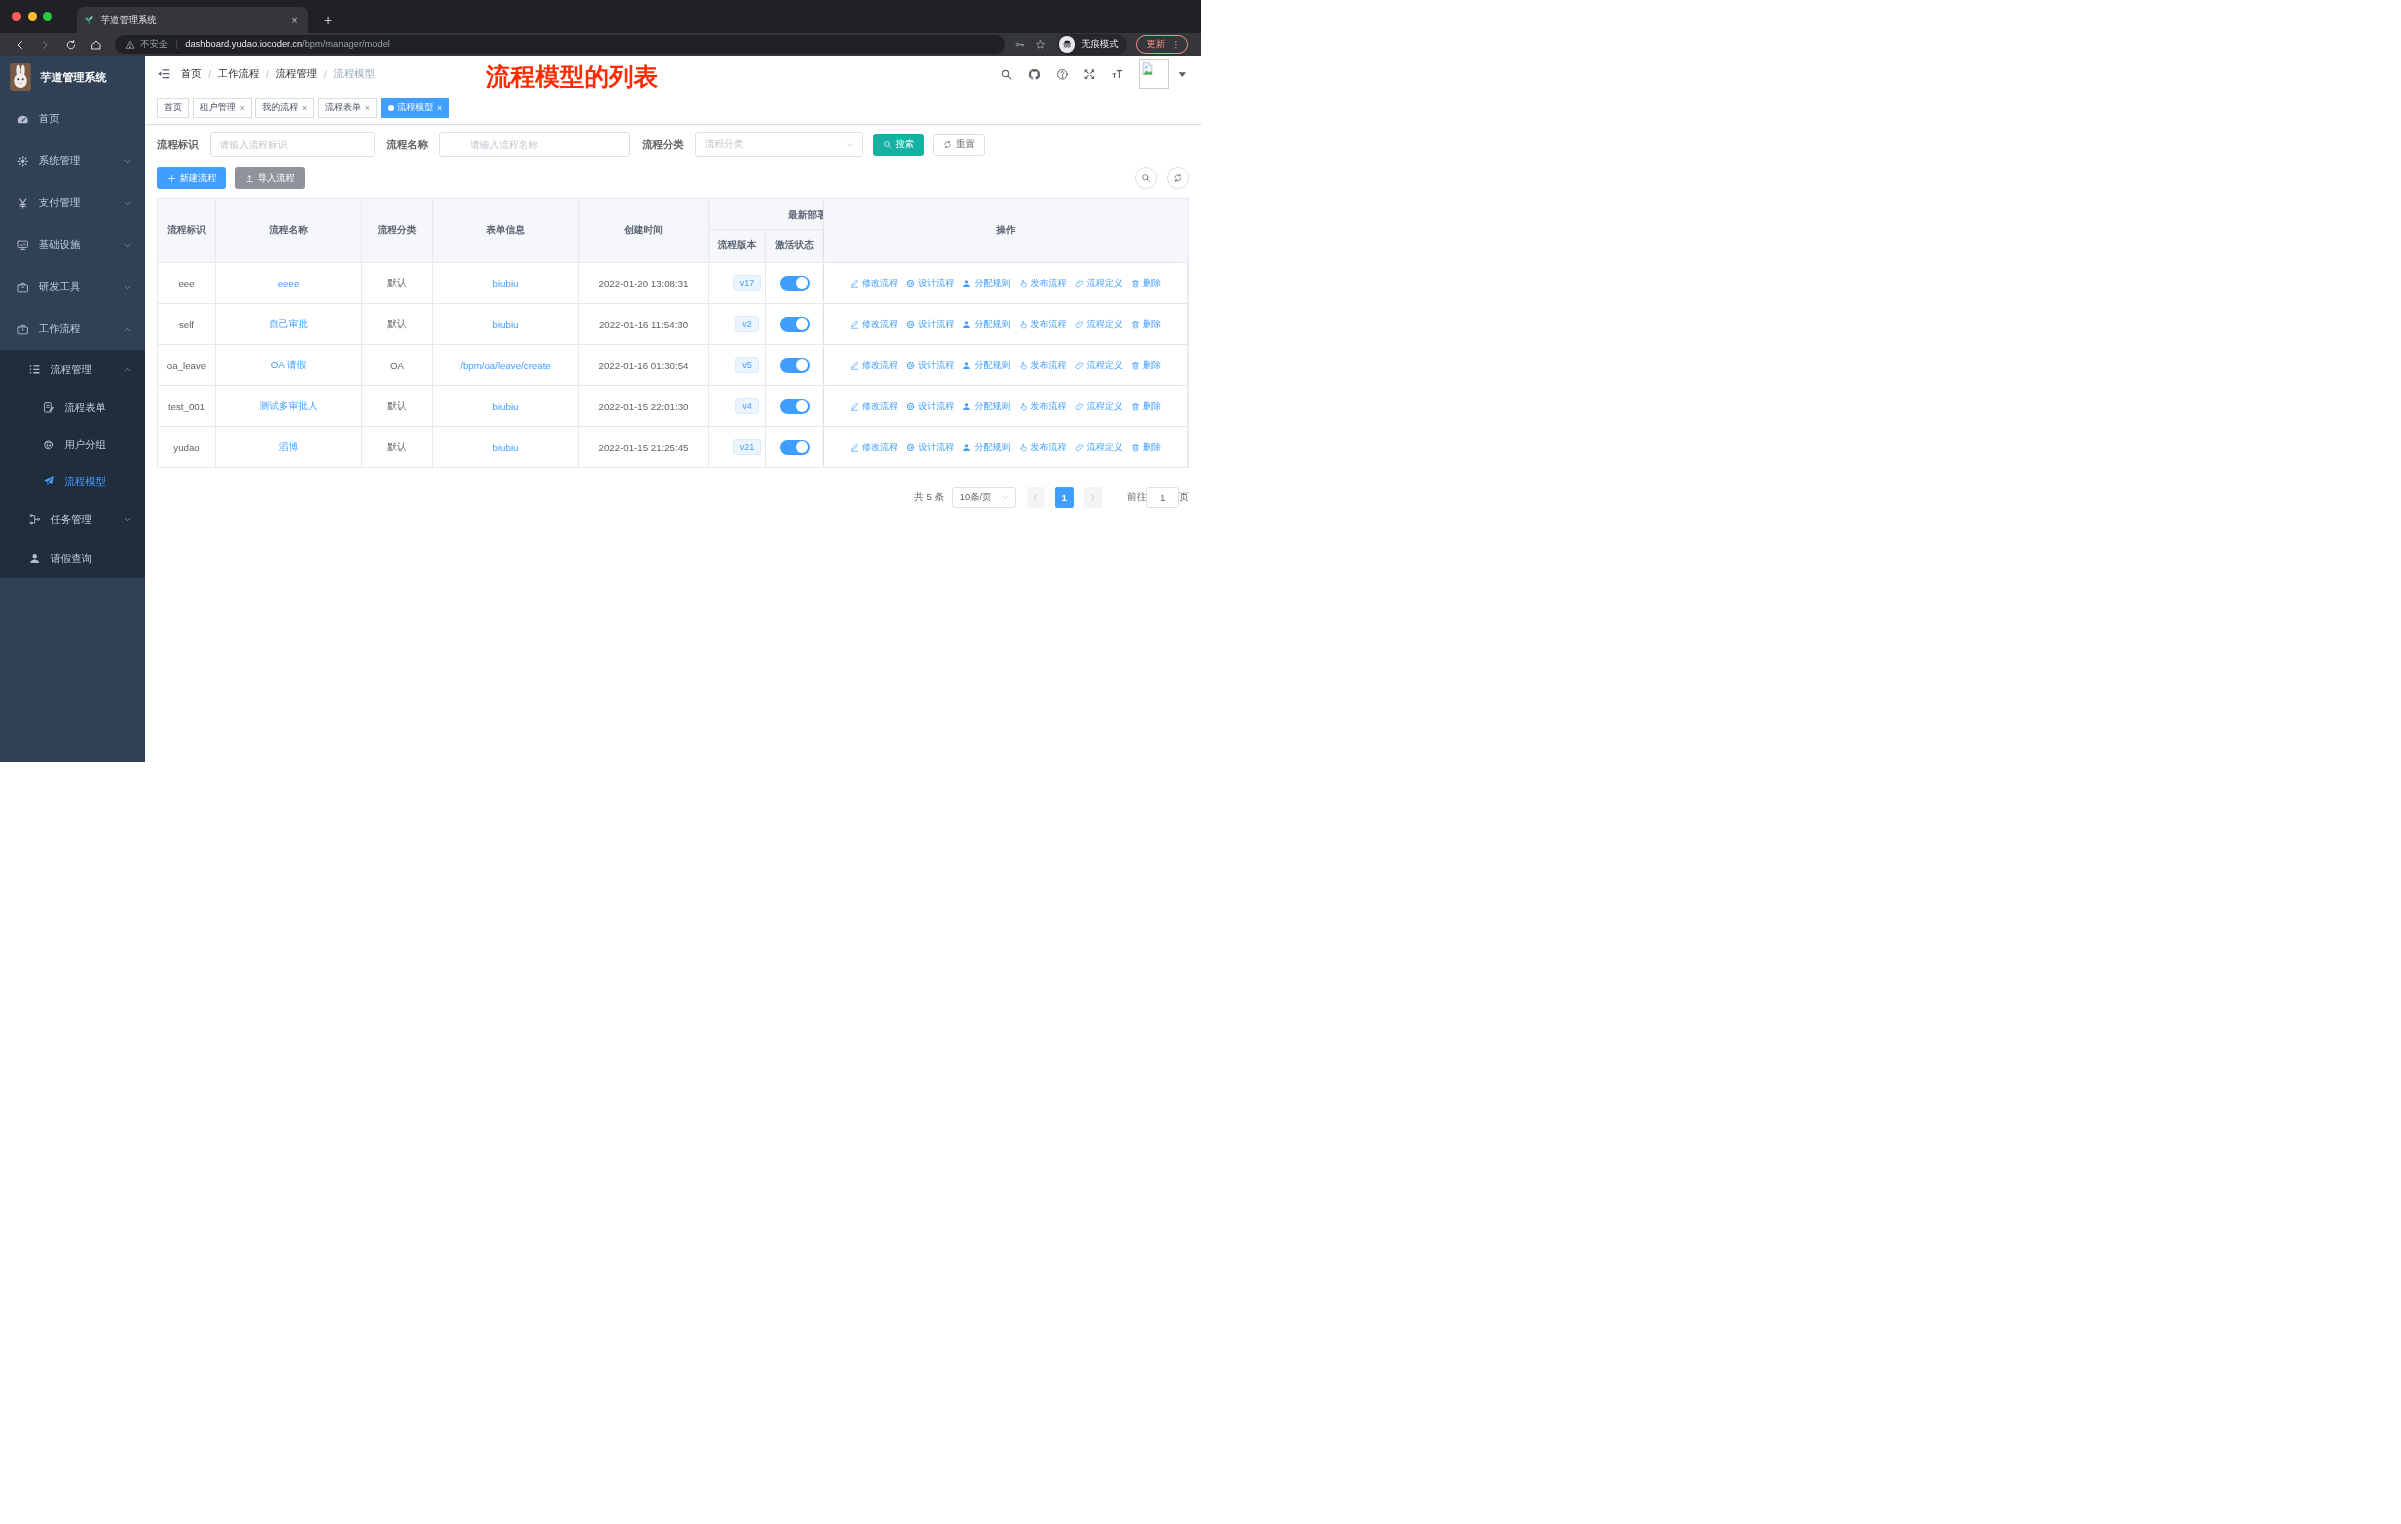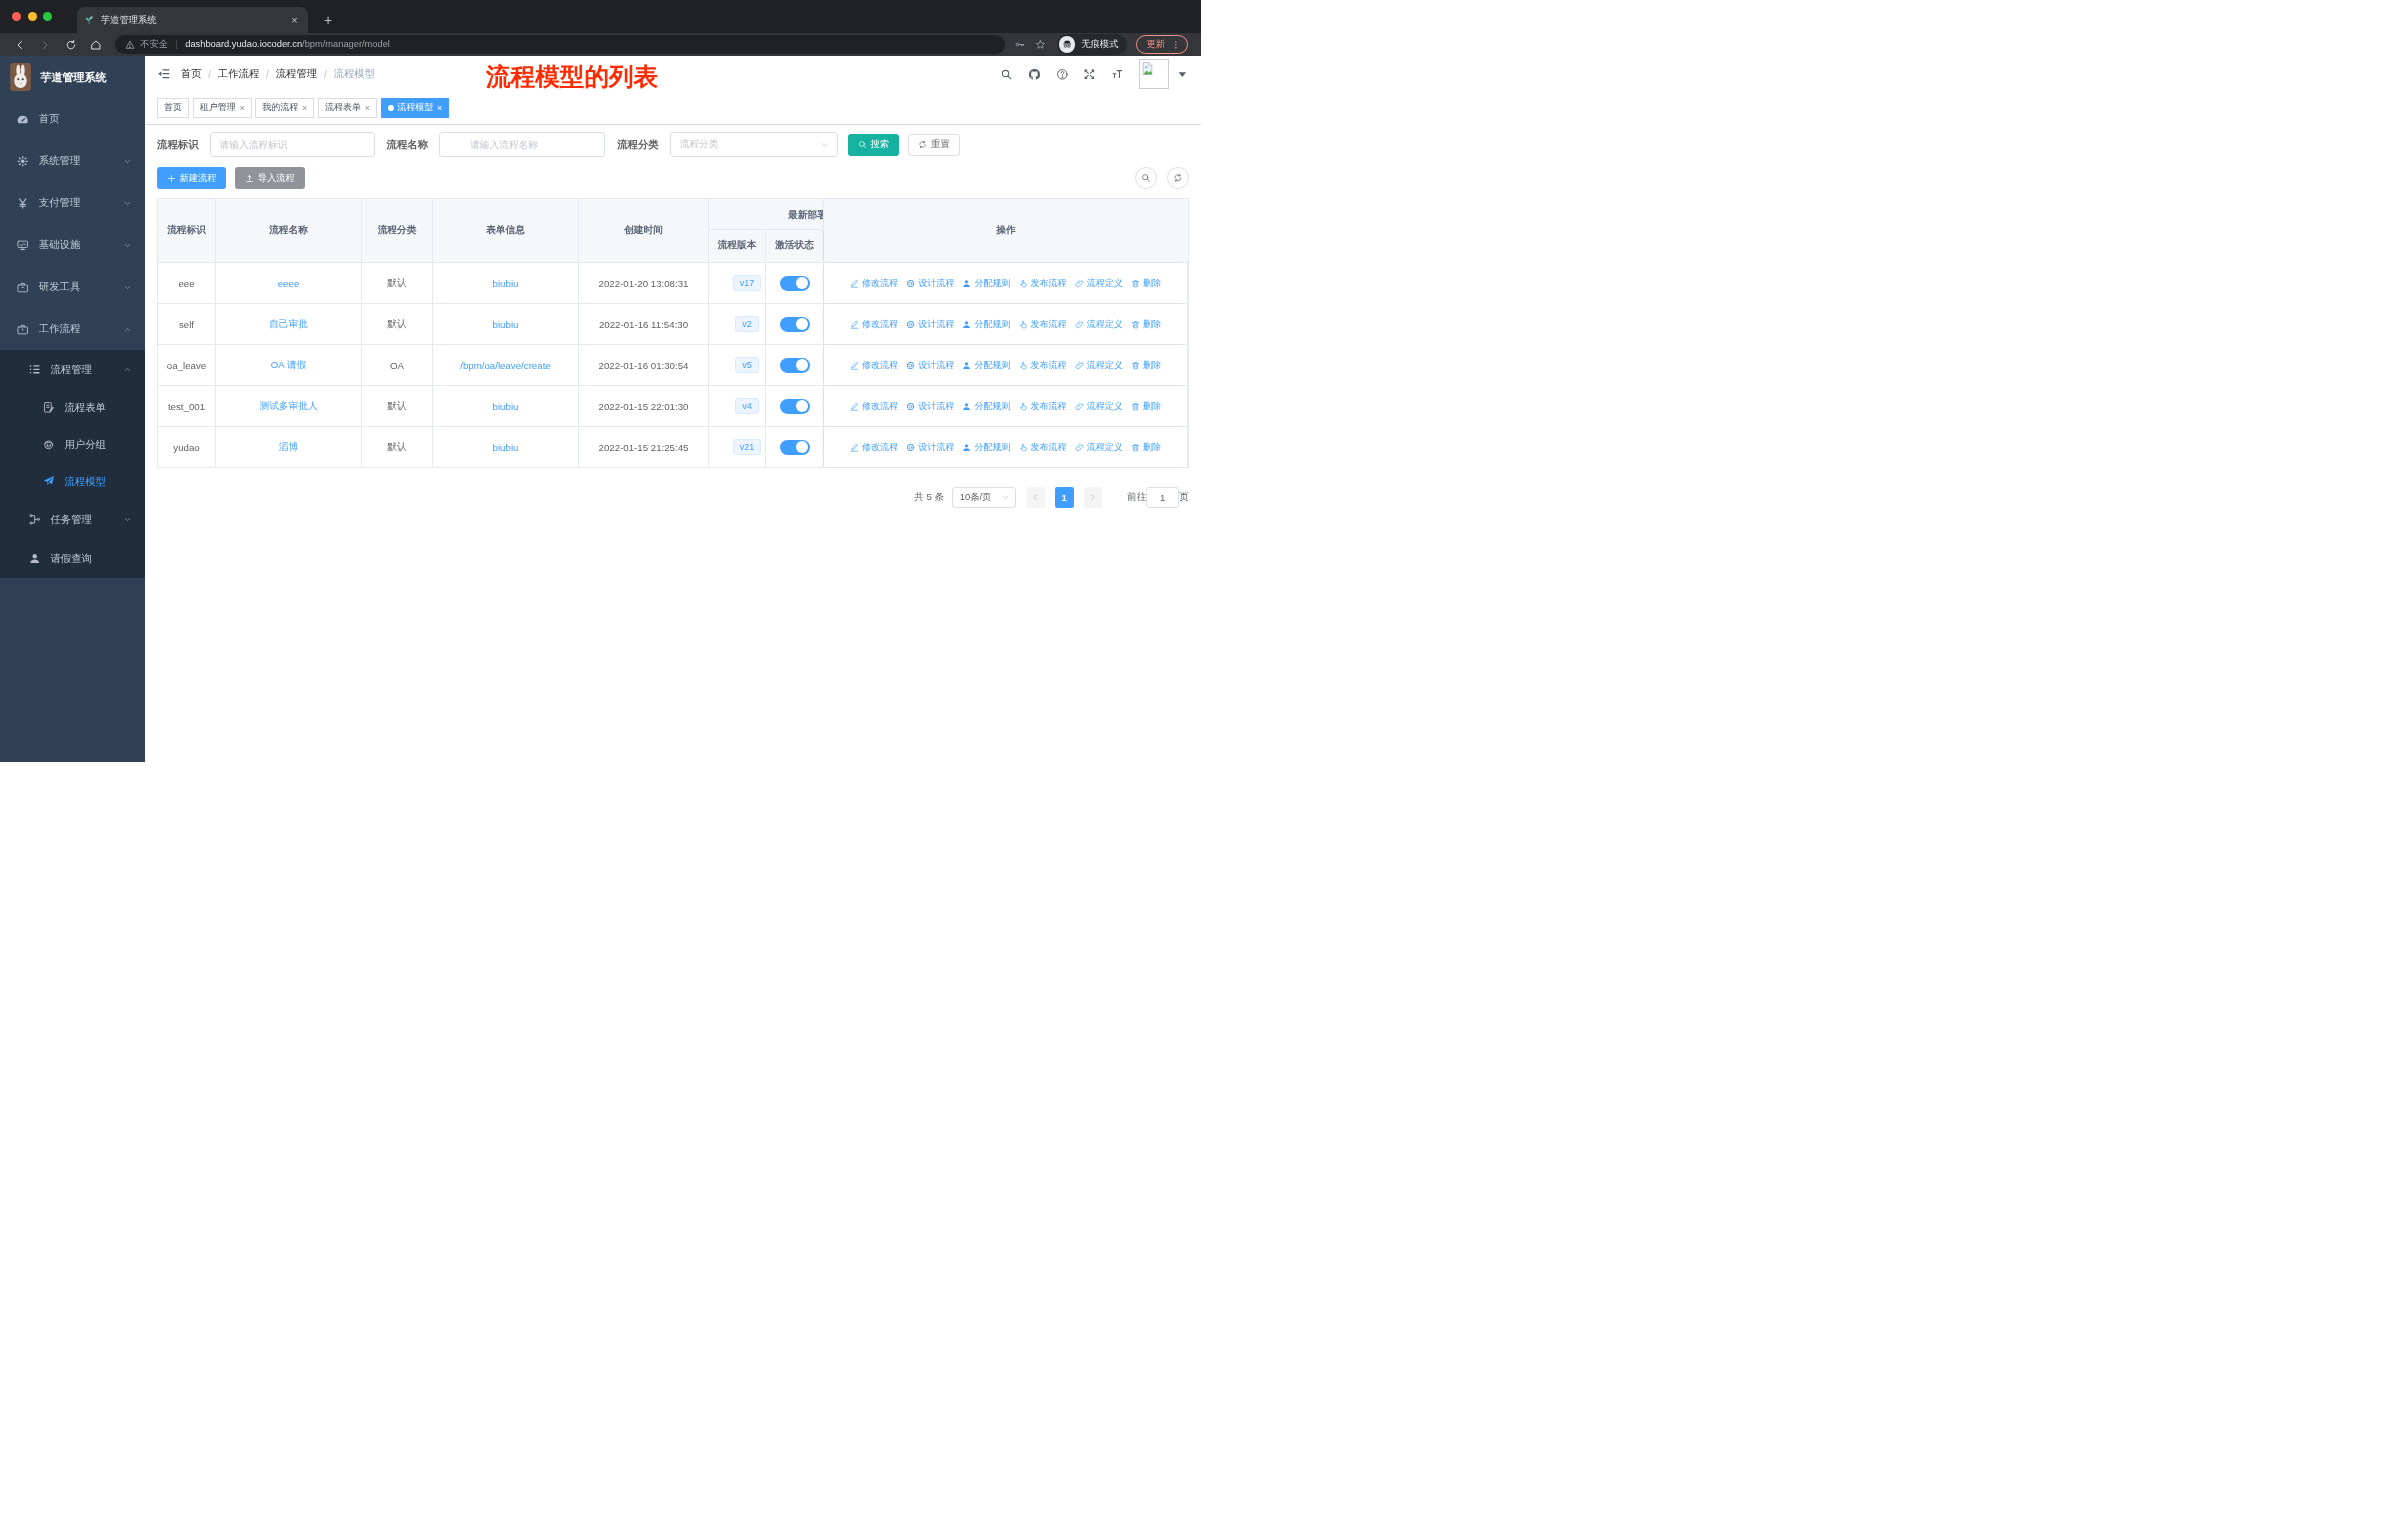--- a/index.html
+++ b/index.html
@@ -497,21 +497,21 @@
         <span>流程模型</span>
         <span class="x">×</span>
       </div>
     </div>
 
     <div class="content">
       <div class="filter-row">
         <span class="f-label">流程标识</span>
         <input class="f-input" style="width: 165px;" placeholder="请输入流程标识">
         <span class="f-label" style="margin-left:12px">流程名称</span>
-        <input class="f-input" style="width: 166px; padding-left: 30px;" placeholder="请输入流程名称">
+        <input class="f-input" style="width: 191px; padding-left: 30px;" placeholder="请输入流程名称">
         <span class="f-label" style="margin-left:12px">流程分类</span>
         <div class="f-select" style="width:168px">
           <span class="ph">流程分类</span>
           <span class="i">
               <svg viewBox="0 0 24 24" fill="none" stroke="currentColor" stroke-width="1.8" stroke-linecap="round" stroke-linejoin="round">
                 <path d="M6 9l6 6 6-6"></path>
               </svg>
             </span>
         </div>
         <button class="btn btn-search">

